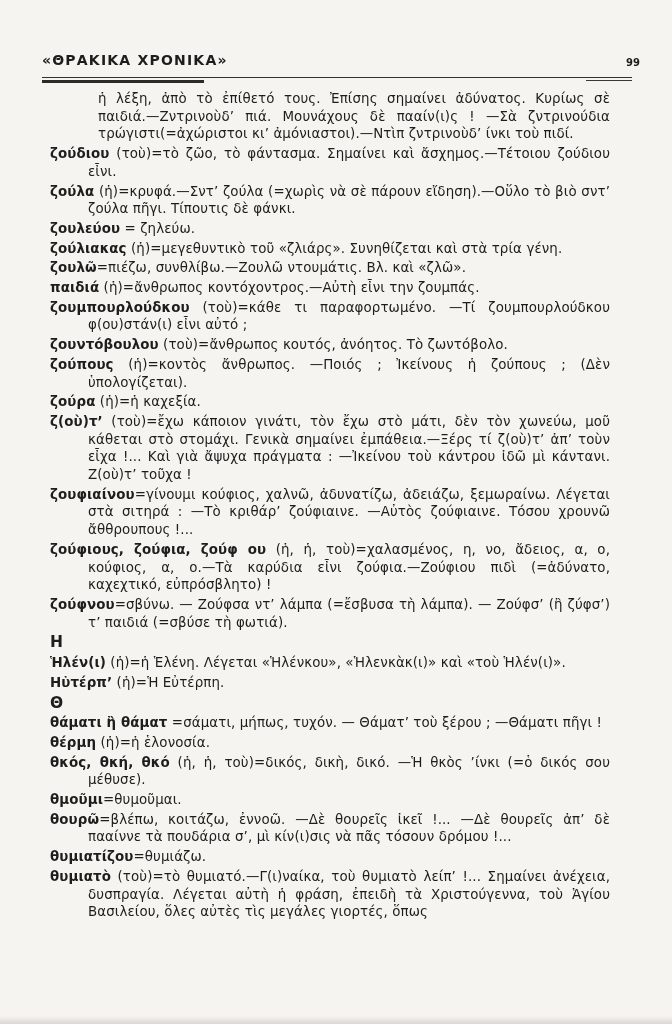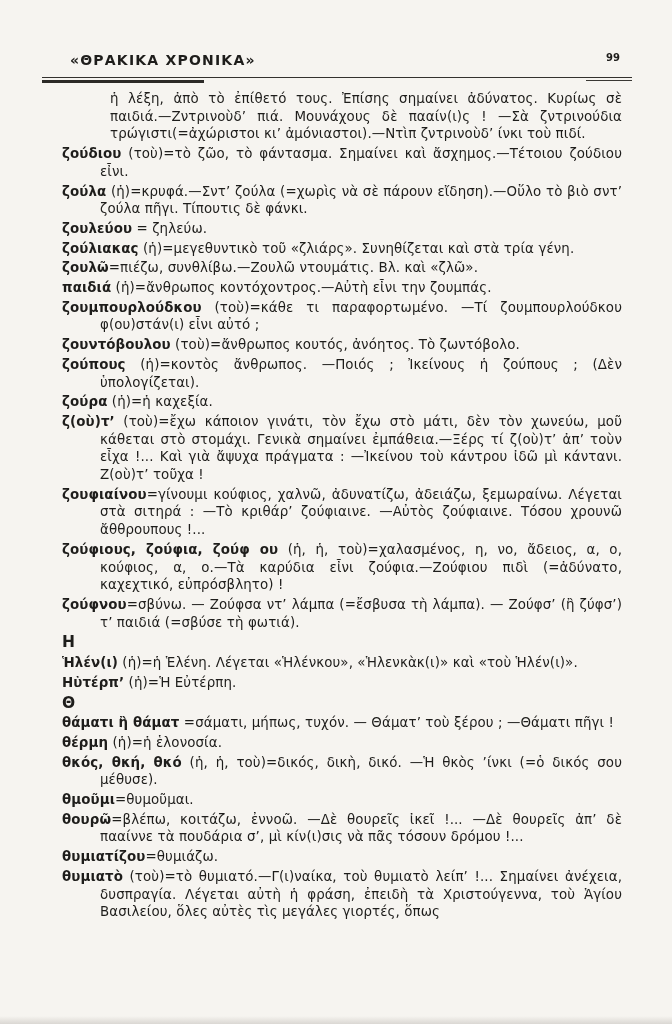--- a/index.html
+++ b/index.html
@@ -24,28 +24,27 @@
     position: absolute;
     left: 0; right: 0; bottom: 0;
     height: 8px;
     background: linear-gradient(to bottom, rgba(90,85,78,0) 0%, rgba(90,85,78,0.18) 100%);
     pointer-events: none;
   }
   .running-head {
     position: absolute;
     top: 52px;
     left: 42px;
-    right: 52px;
+    right: 32px;
     display: flex;
     justify-content: space-between;
-    align-items: flex-start;
+    align-items: flex-end;
     font-size: 14px;
     font-weight: bold;
     letter-spacing: 1.2px;
-    margin-left: 28px;
   }
   .running-head .pageno {
     letter-spacing: 0;
     font-size: 10px;
   }
   .head-rule {
     position: absolute;
     top: 77px;
     left: 42px;
     right: 40px;
@@ -67,21 +66,21 @@
   .head-rule .thick-right {
     position: absolute;
     top: 2.5px; right: 0;
     width: 46px;
     height: 1.8px;
     background: #3a3834;
   }
   .content {
     position: absolute;
     top: 90px;
-    left: 62px;
+    left: 50px;
     width: 560px;
     font-size: 13.4px;
     line-height: 17.7px;
     text-align: justify;
     letter-spacing: 0.1px;
   }
   .para {
     margin: 0 0 2px 0;
     padding-left: 48px;
   }

